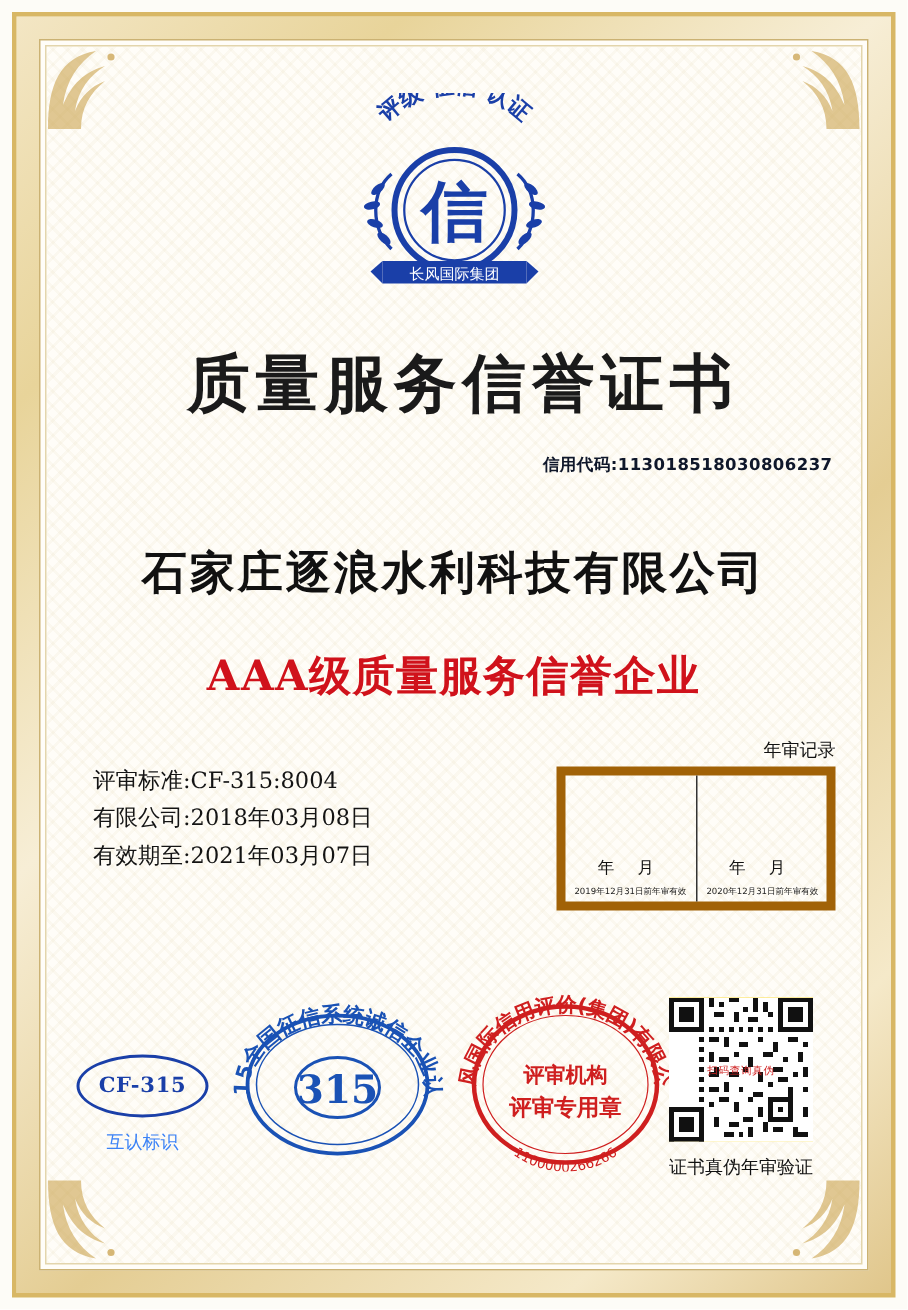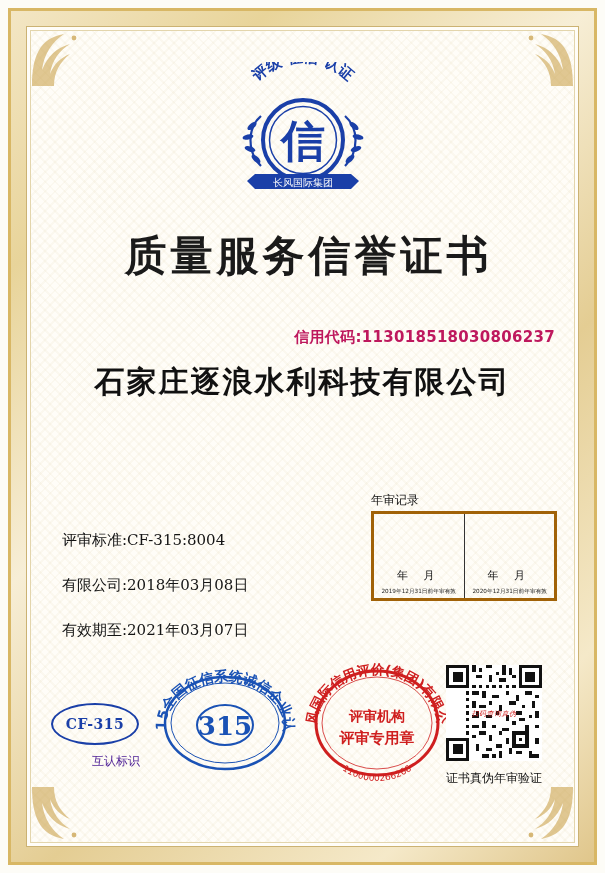--- a/index.html
+++ b/index.html
@@ -86,25 +86,24 @@
     font-size: 42px;
     letter-spacing: 4px;
     color: #1a1a1a;
   }
 
   .credit-code {
     position: absolute;
     top: 262px;
     right: 10px;
     font-family: "DejaVu Sans", sans-serif;
-    font-size: 15px;
+    font-size: 11px;
     font-weight: bold;
-    color: #be185d;
+    color: #0f172a;
     letter-spacing: 0.3px;
-    margin-top: 26px;
   }
 
   .company {
     position: absolute;
     top: 322px;
     left: 0; right: 0;
     text-align: center;
     font-family: "DejaVu Sans", sans-serif;
     font-weight: bold;
     font-size: 30px;
@@ -128,39 +127,39 @@
   .details {
     position: absolute;
     top: 468px;
     left: 22px;
     width: 290px;
     font-family: "DejaVu Serif", serif;
     font-size: 15px;
     color: #141414;
     line-height: 25px;
   }
-  .details div { white-space: nowrap; margin-top: 20px; }
+  .details div { white-space: nowrap; }
 
   
   .review {
     position: absolute;
     top: 452px;
     right: 8px;
     width: 186px;
   }
   .review-title {
-    text-align: left;
+    text-align: right;
     font-family: "DejaVu Sans", sans-serif;
     font-size: 12px;
     color: #111;
     margin-bottom: 2px;
   }
   .review-grid {
     display: flex;
-    border: 3px solid #a16207;
+    border: 6px solid #a16207;
     height: 84px;
   }
   .review-cell {
     flex: 1;
     position: relative;
     box-sizing: border-box;
   }
   .review-cell + .review-cell { border-left: 1px solid #333; }
   .review-ym {
     position: absolute;
@@ -207,22 +206,21 @@
     font-weight: bold;
     font-size: 14px;
     color: #1a3fa8;
     margin: 0 auto;
     letter-spacing: 0.5px;
   }
   .cf-caption {
     margin-top: 8px;
     font-family: "DejaVu Sans", sans-serif;
     font-size: 12px;
-    color: #4c1d95;
-    text-align: right;
+    color: #3b82f6;
   }
 
   .seal-315 {
     position: absolute;
     left: 110px;
     top: 10px;
     width: 150px;
     height: 112px;
   }
   .seal-red {
@@ -238,21 +236,20 @@
     right: 6px;
     top: 10px;
     width: 130px;
     text-align: center;
   }
   .qr {
     width: 96px; height: 96px;
     margin: 0 auto;
     position: relative;
     background: #fde047;
-    font-style: italic;
   }
   .qr-caption {
     margin-top: 9px;
     font-family: "DejaVu Sans", sans-serif;
     font-size: 12px;
     color: #111;
   }
   .qr-overlay {
     position: absolute;
     left: 8px; right: 8px;
@@ -330,20 +327,21 @@
     </div>
 
     <div class="main-title">质量服务信誉证书</div>
 
     <div class="credit-code">
       <span>信用代码:</span><span>113018518030806237</span>
     </div>
 
     <div class="company">石家庄逐浪水利科技有限公司</div>
 
+    <div class="award">AAA级质量服务信誉企业</div>
 
     <div class="details">
       <div>评审标准:CF-315:8004</div>
       <div>有限公司:2018年03月08日</div>
       <div>有效期至:2021年03月07日</div>
     </div>
 
     <div class="review">
       <div class="review-title">年审记录</div>
       <div class="review-grid">

